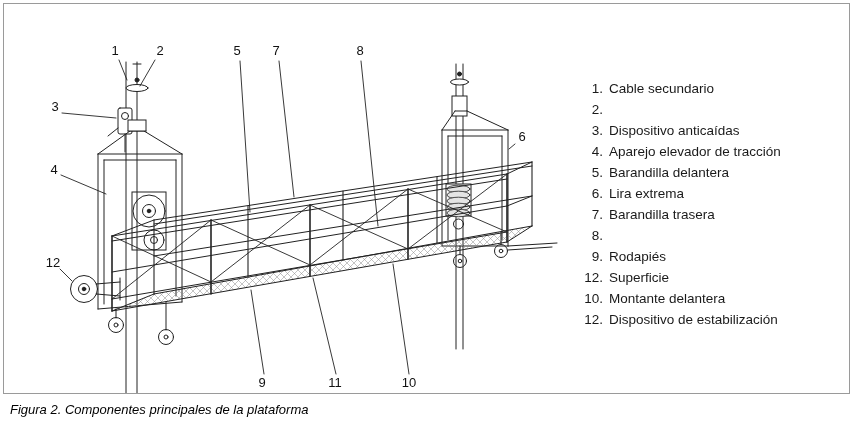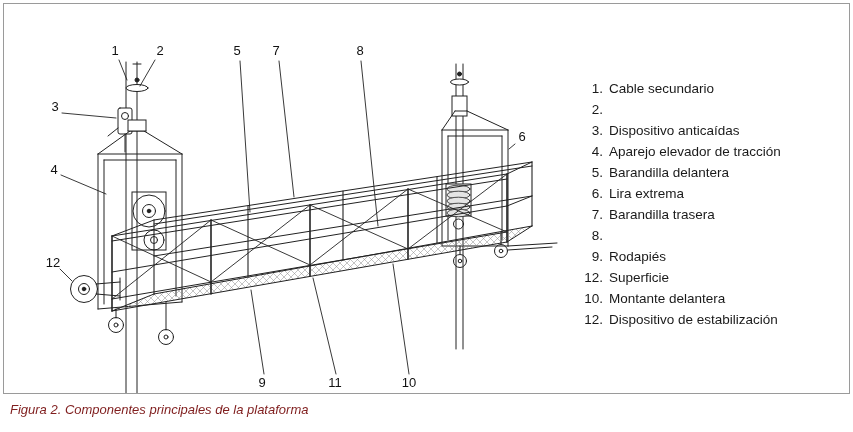--- a/index.html
+++ b/index.html
@@ -17,21 +17,21 @@
     border: 1px solid #9a9a9a;
     background: #ffffff;
   }
   svg.diagram { position: absolute; left: 0; top: 0; }
   .legend { position: absolute; left: 573px; top: 74px; }
   .legend-row { display: flex; align-items: center; height: 21px; font-size: 13.5px; color: #1a1a1a; }
   .legend-num { width: 26px; text-align: right; margin-right: 6px; white-space: nowrap; }
   .legend-label { white-space: nowrap; }
   .caption {
     position: absolute; left: 10px; top: 402px;
-    font-style: italic; font-size: 13px; color: #7f1d1d;
+    font-style: italic; font-size: 13px; color: #000000;
   }
 </style>
 </head>
 <body>
 
 <div class="figure-box">
 
   <svg class="diagram" width="847" height="389" viewBox="0 0 847 389" stroke="#222" fill="none" stroke-width="1" stroke-linecap="round">
 
     <defs>

